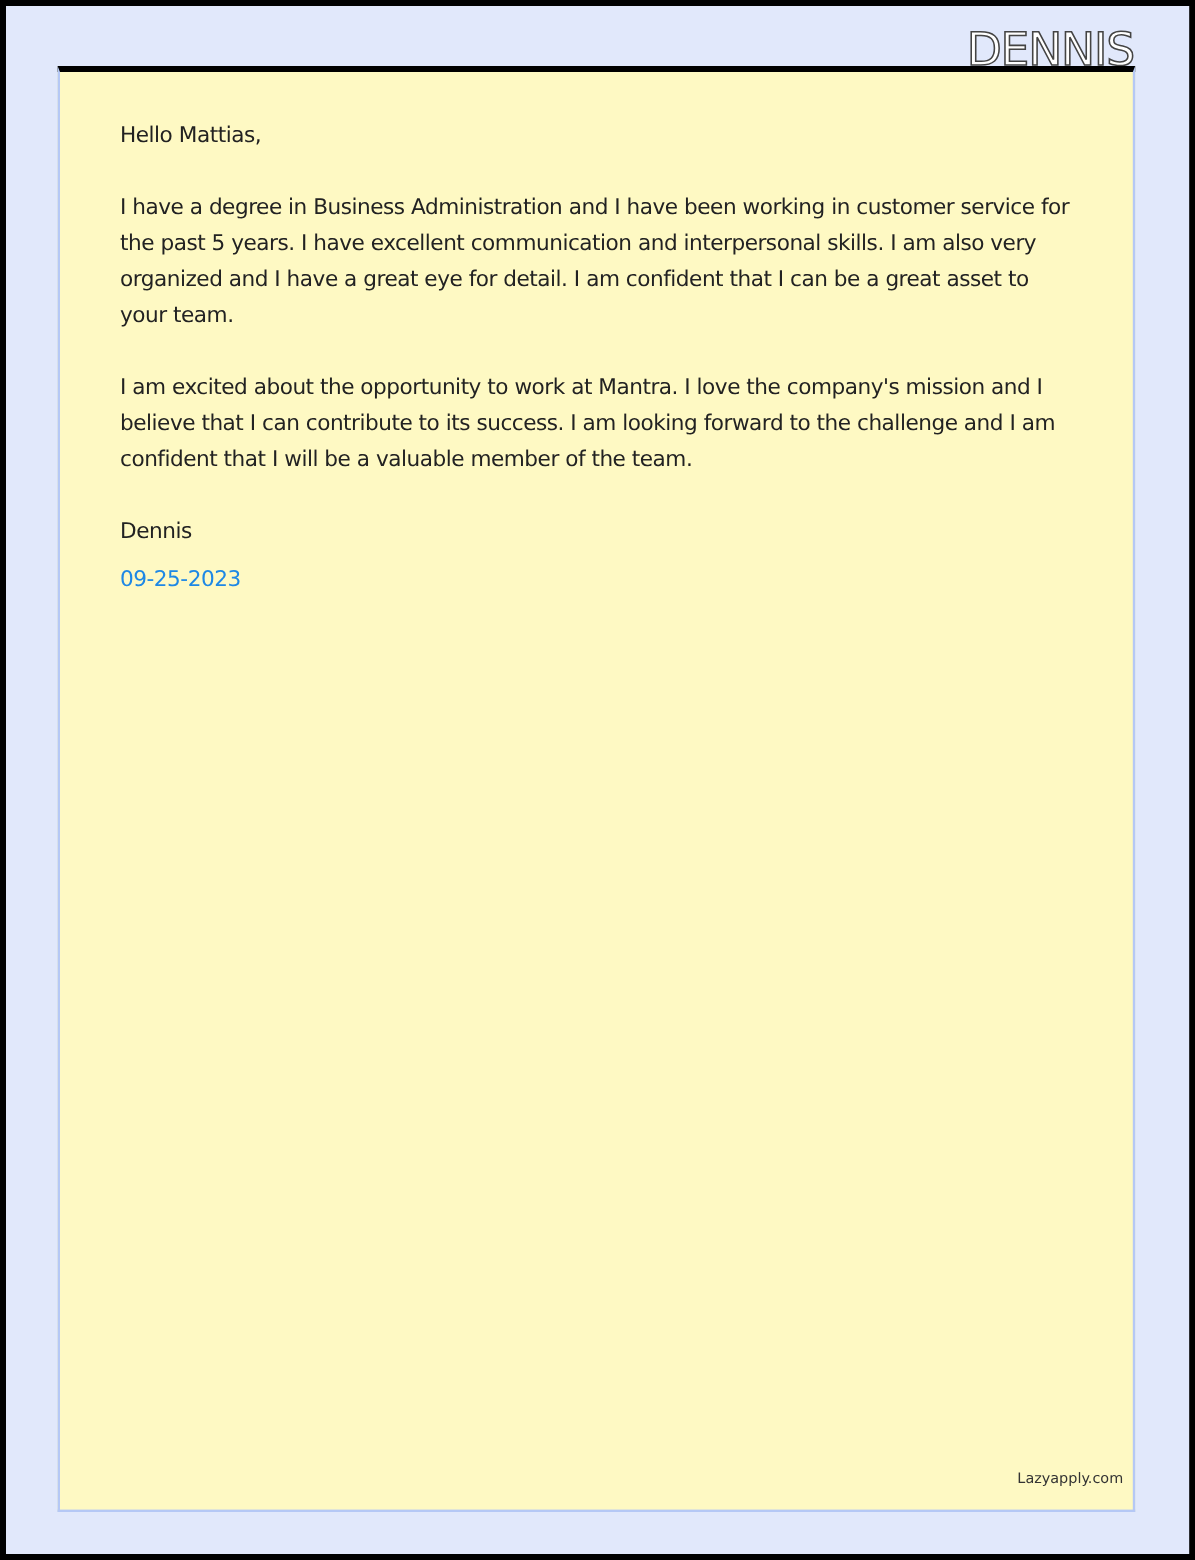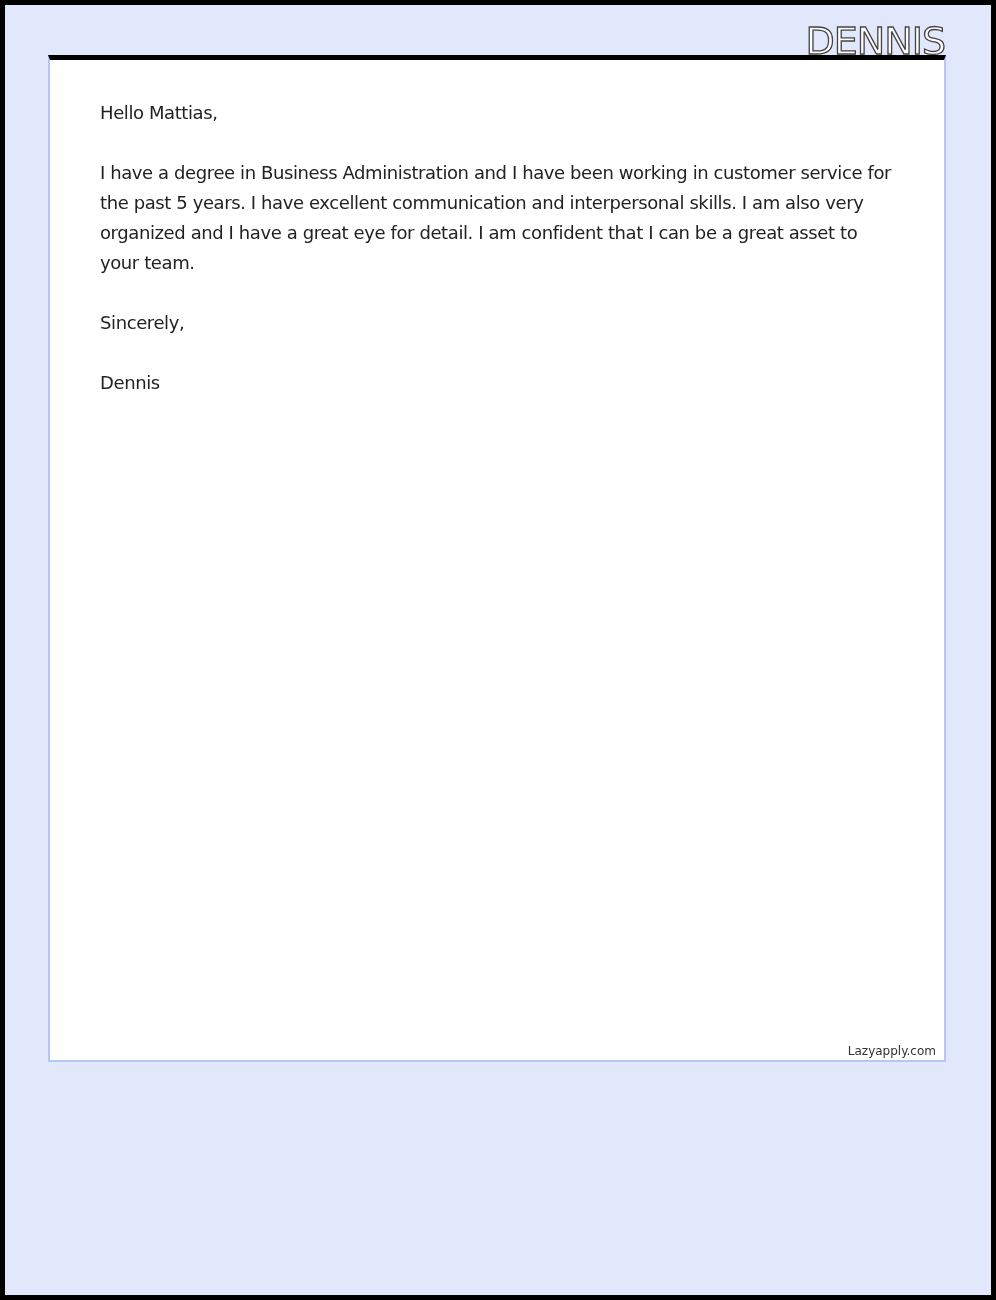--- a/index.html
+++ b/index.html
@@ -12,44 +12,45 @@
   }
   .brand {
     position:absolute; top:14px; right:46px;
     font-family:"DejaVu Sans", sans-serif;
     font-size:38px; line-height:44px; letter-spacing:-1px;
     color:#ffffff;
     -webkit-text-stroke:1.3px #444;
   }
   .page {
     position:absolute; left:43px; top:50px;
-    width:898px; height:1007px; box-sizing:border-box;
-    background:#ffffff;
+    width:898px; height:1205px; box-sizing:border-box;
+    background:#fef9c3;
     border:2px solid #b5c8f5;
     border-top:5px solid #000;
   }
   .content {
     position:absolute; left:50px; top:38px; width:795px;
     font-size:18px; line-height:30px; color:#222;
     letter-spacing:-0.4px;
   }
   .content p { margin:0 0 30px 0; }
   .content p.sig { margin:0 0 10px 0; }
   .date { color:#1e88e5; margin:0; }
   .footer {
-    position:absolute; right:8px; bottom:2px;
+    position:absolute; right:8px; bottom:19px;
     font-size:12px; color:#333;
   }
 </style>
 </head>
 <body>
 
 <div class="brand">DENNIS</div>
 
 <div class="page">
   <div class="content">
     <p>Hello Mattias,</p>
     <p>I have a degree in Business Administration and I have been working in customer service for the past 5 years. I have excellent communication and interpersonal skills. I am also very organized and I have a great eye for detail. I am confident that I can be a great asset to your team.</p>
-    <p>Sincerely,</p>
+    <p>I am excited about the opportunity to work at Mantra. I love the company's mission and I believe that I can contribute to its success. I am looking forward to the challenge and I am confident that I will be a valuable member of the team.</p>
     <p class="sig">Dennis</p>
+    <p class="date">09-25-2023</p>
   </div>
   <div class="footer">Lazyapply.com</div>
 </div>
 
 </body></html>

